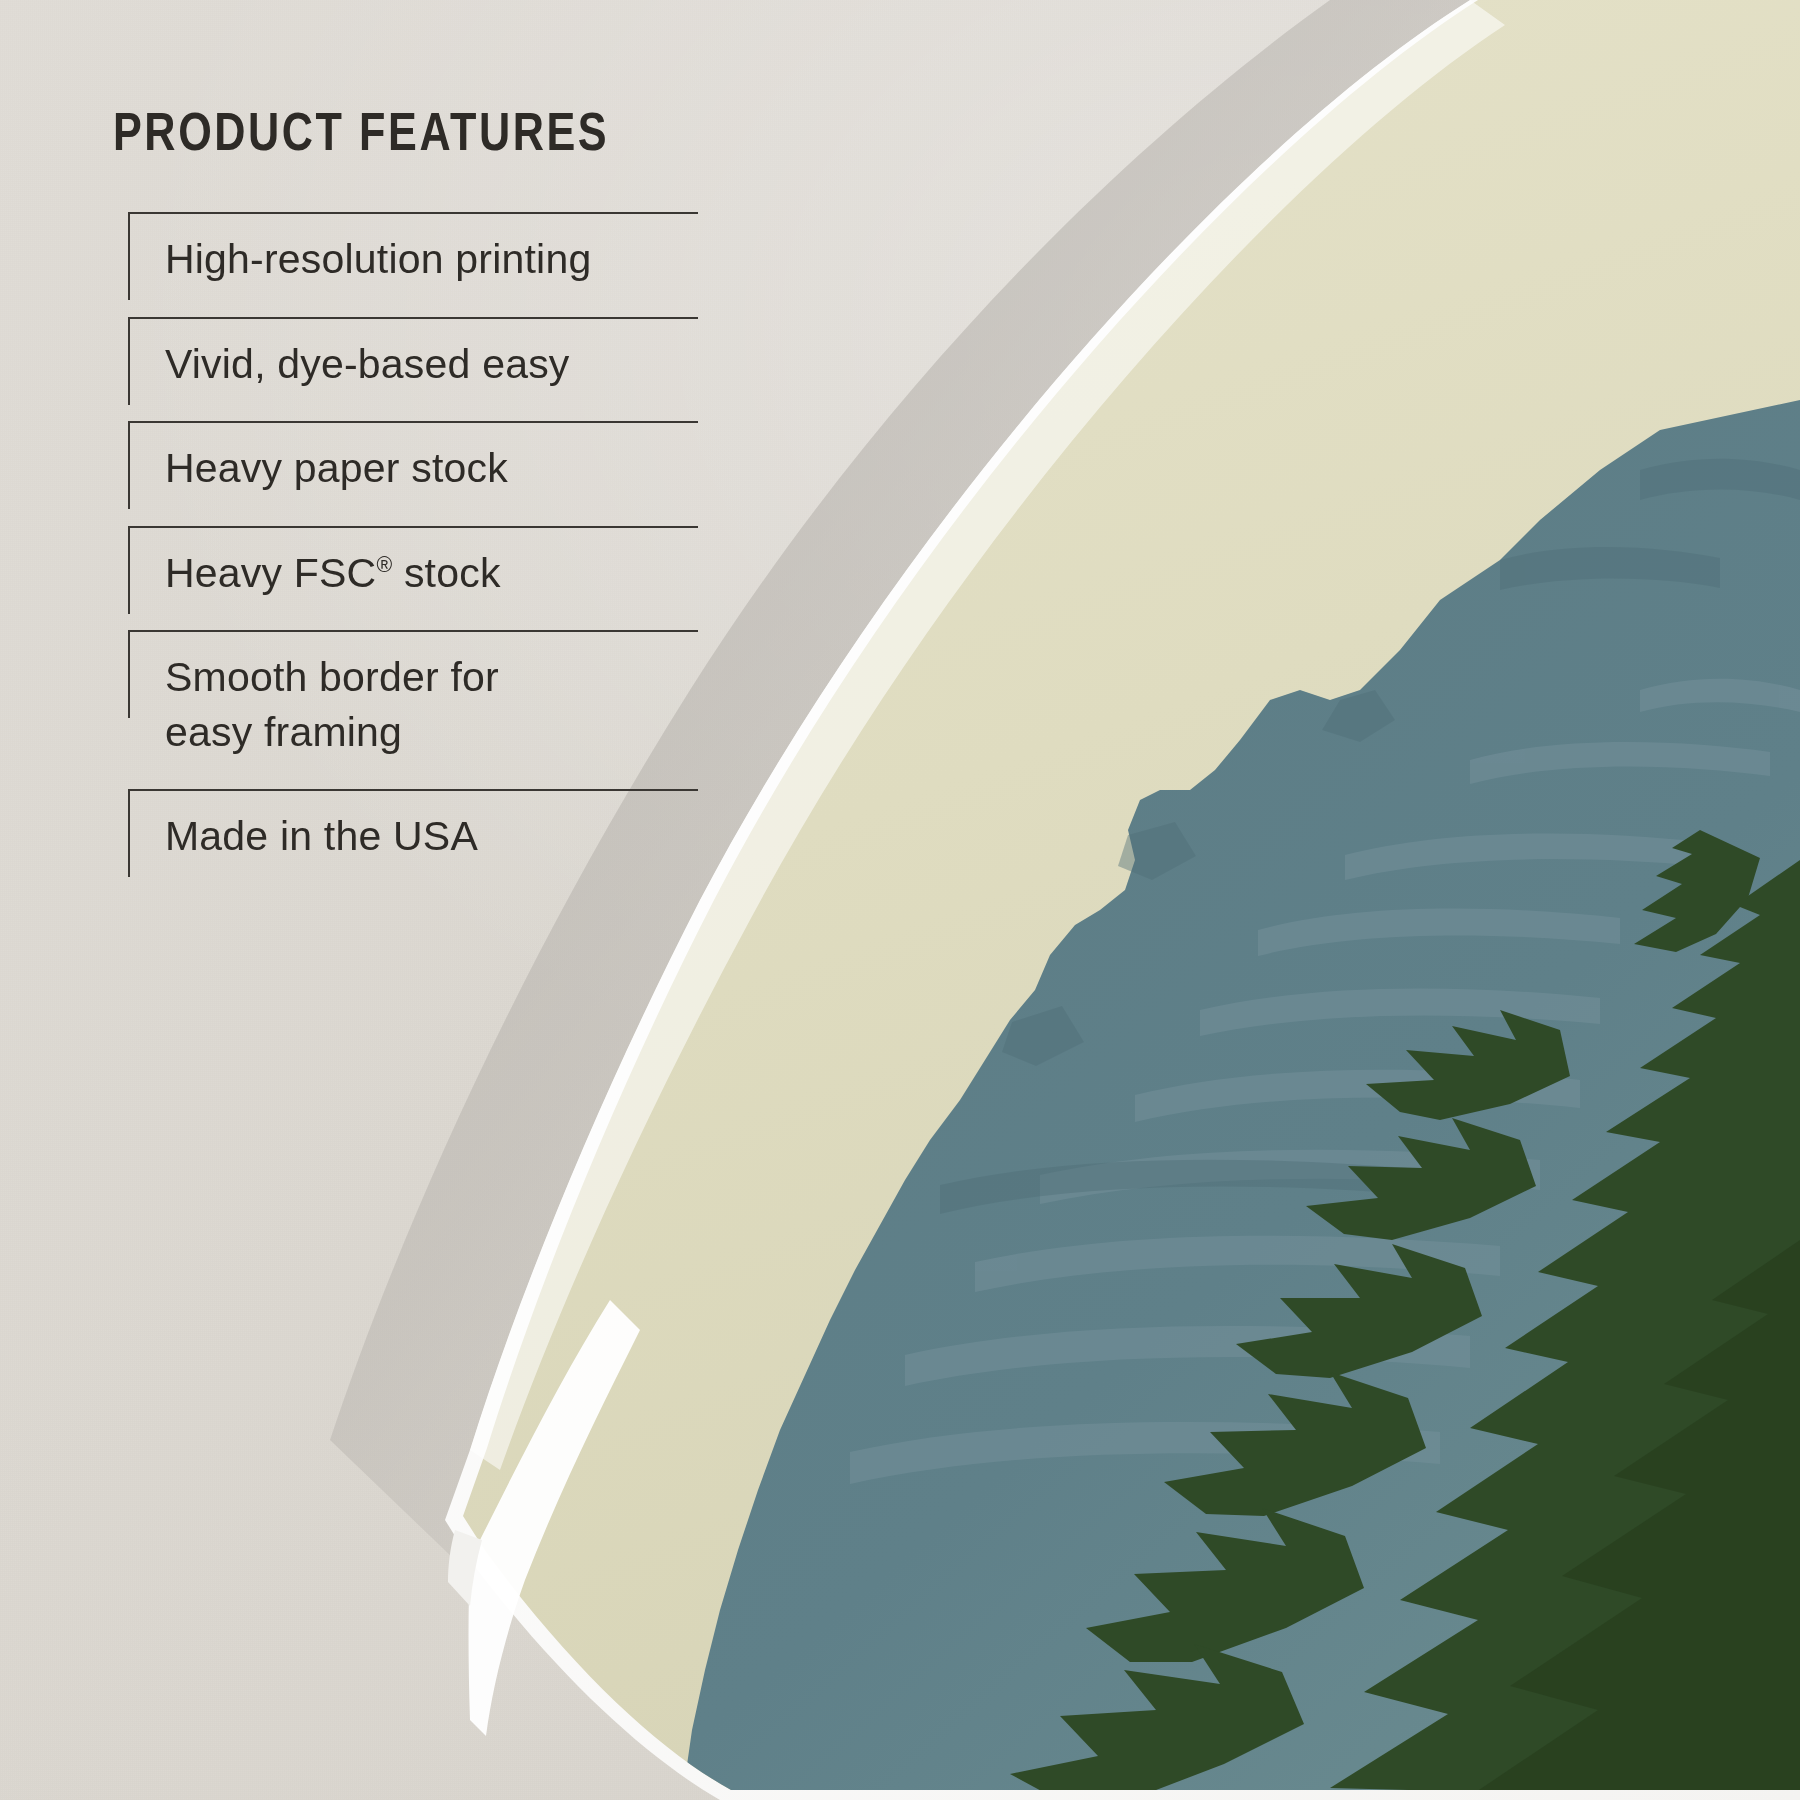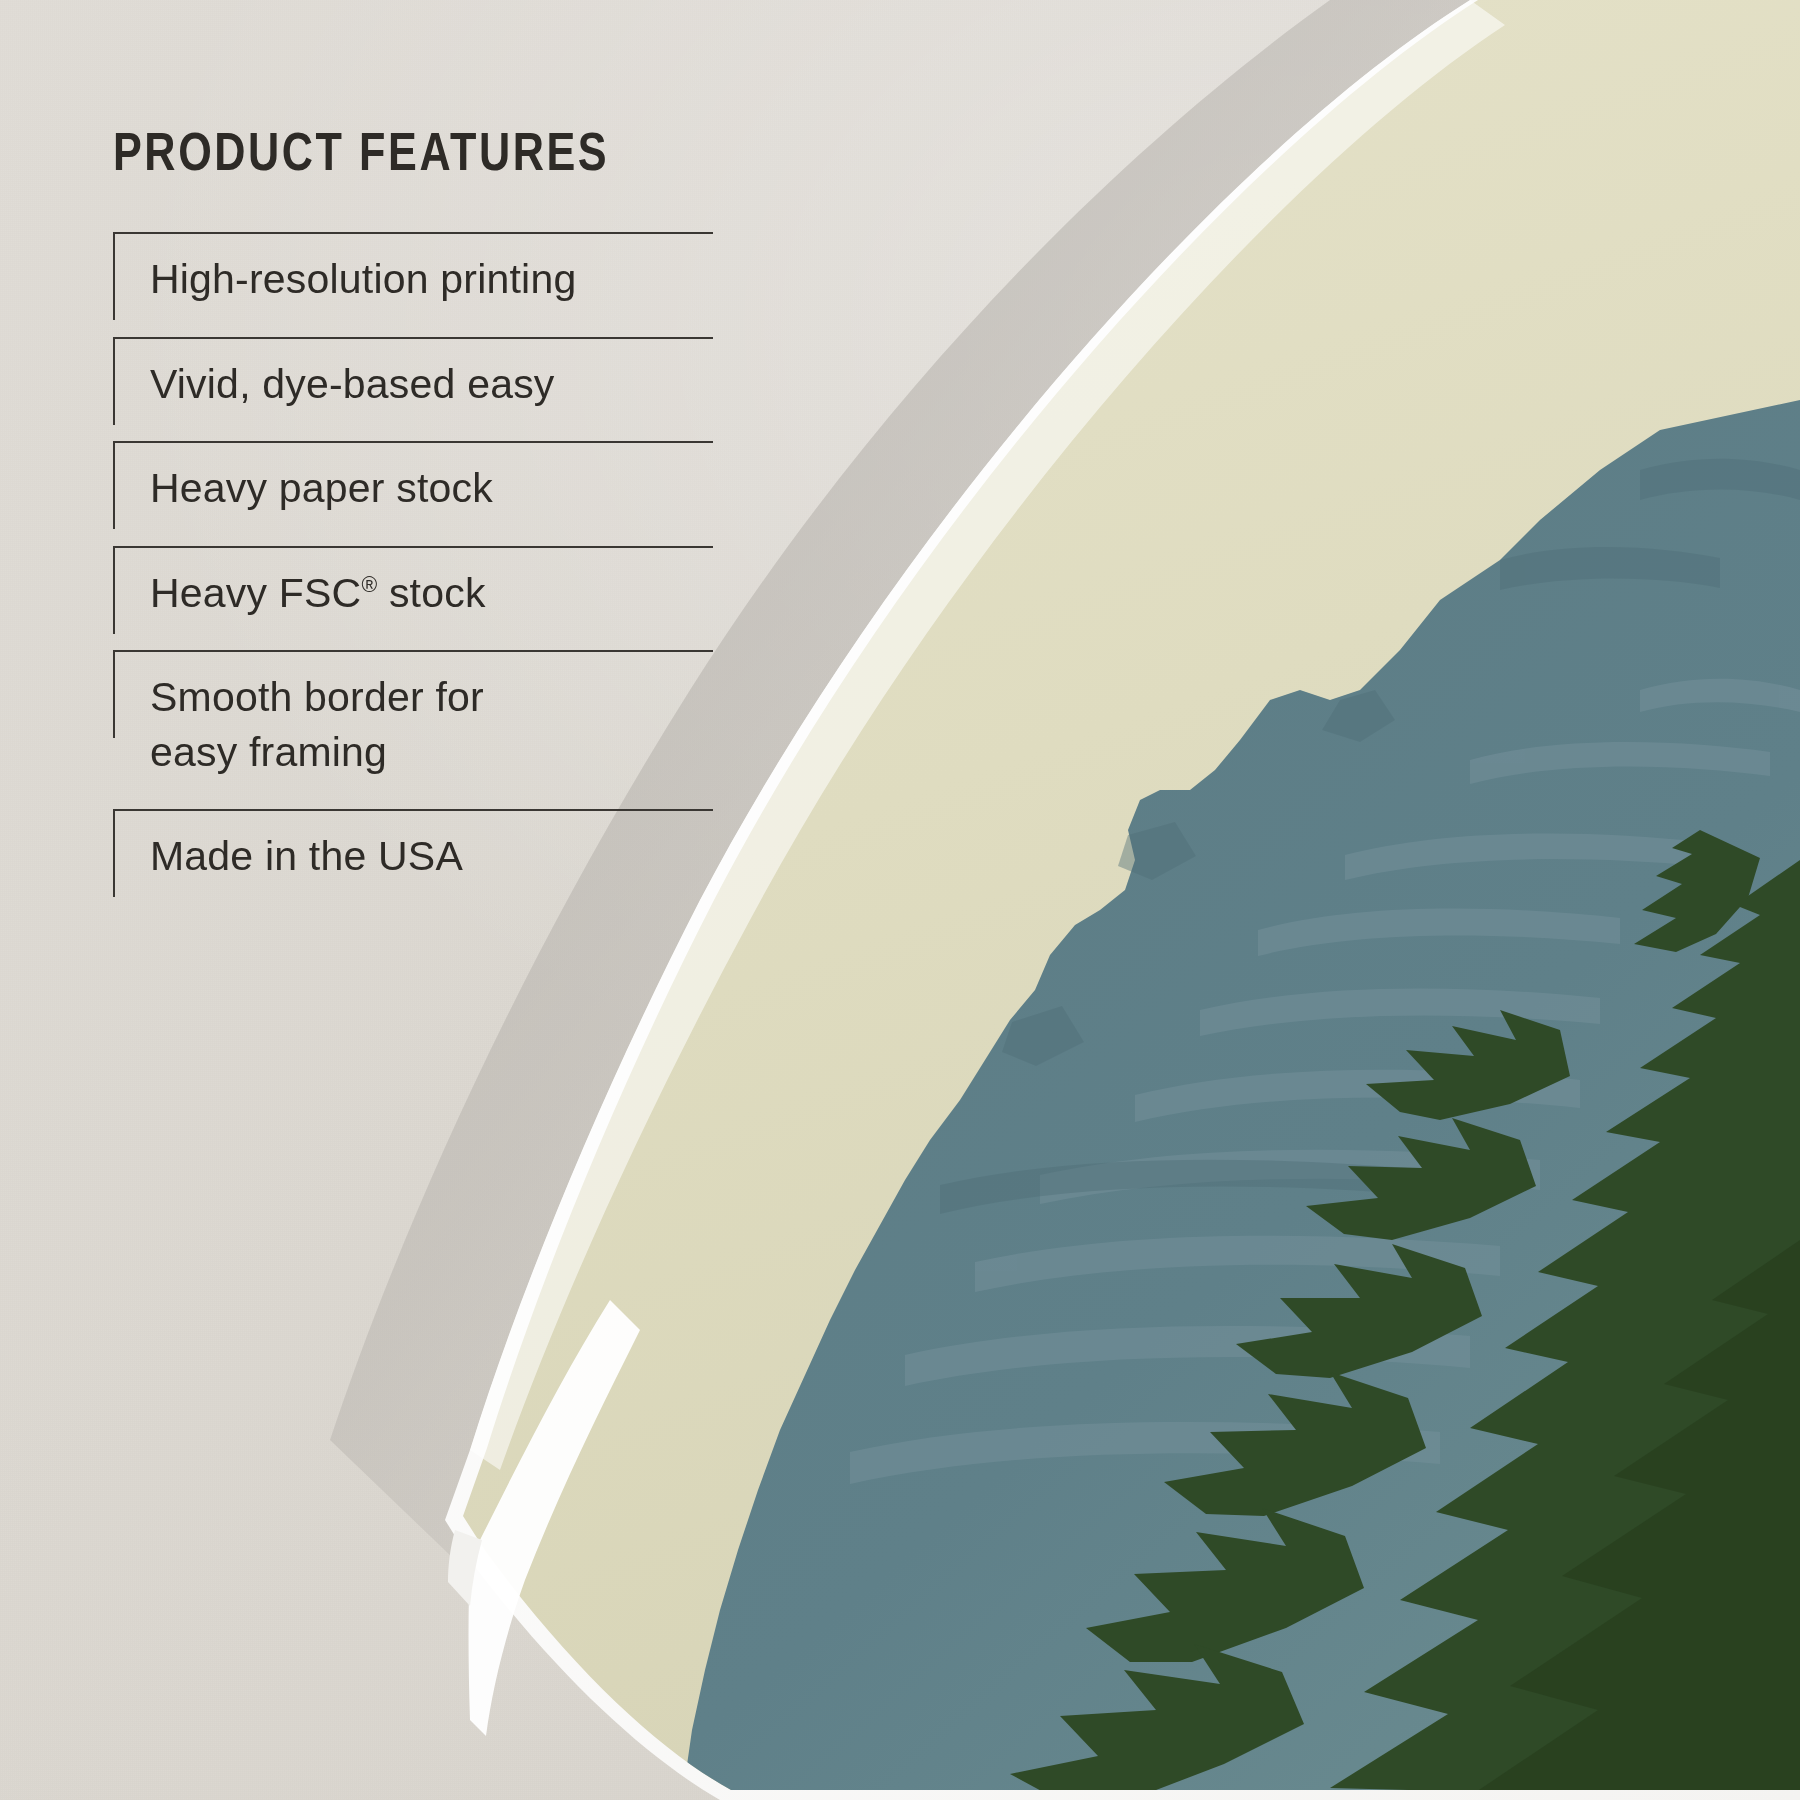--- a/index.html
+++ b/index.html
@@ -37,37 +37,37 @@
   .poster-layer {
     position: absolute;
     inset: 0;
   }
   .poster-layer svg { display: block; width: 1800px; height: 1800px; }
 
   
   .features {
     position: absolute;
     left: 113px;
-    top: 120px;
+    top: 100px;
     width: 600px;
   }
   .features-title {
     font-family: "Liberation Sans Narrow", "Liberation Sans", sans-serif;
     font-weight: 700;
     font-size: 54px;
     letter-spacing: 3.2px;
     color: #2e2b27;
     margin: 0 0 50px 0;
     transform: scaleX(0.80);
     transform-origin: left center;
     white-space: nowrap;
   }
   .feature-list {
     list-style: none;
-    margin: 0;
+    margin: 15px;
     padding: 0;
   }
   .feature-item {
     position: relative;
     padding: 18px 0 30px 37px;
     border-top: 2px solid #3a3733;
   }
   .feature-item::before {
     content: "";
     position: absolute;

